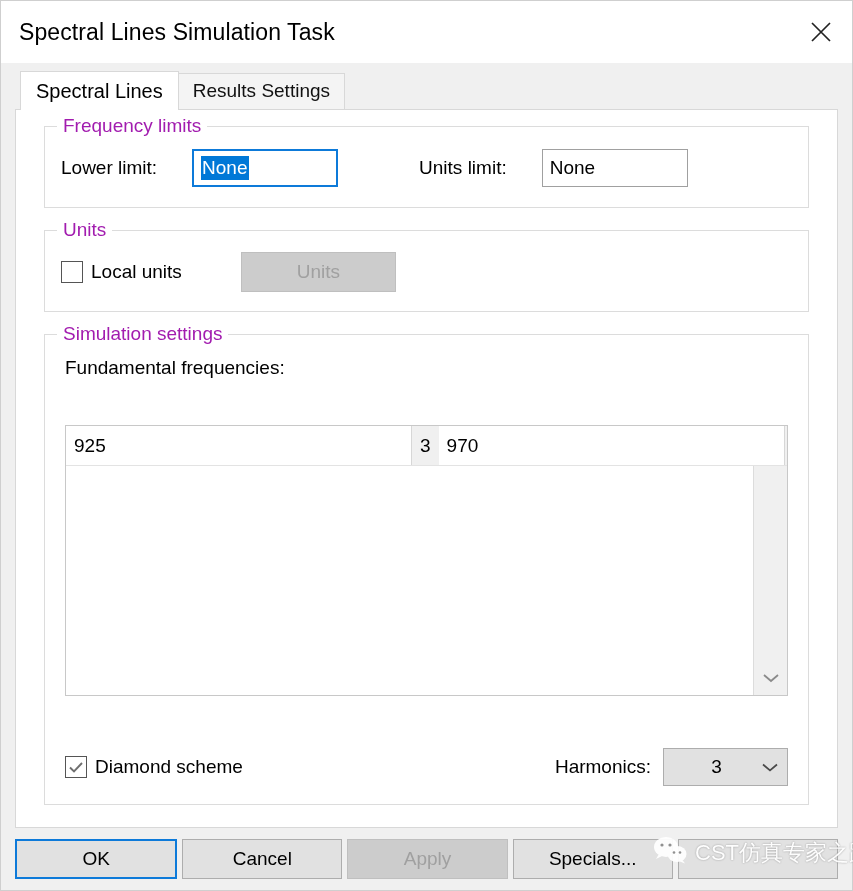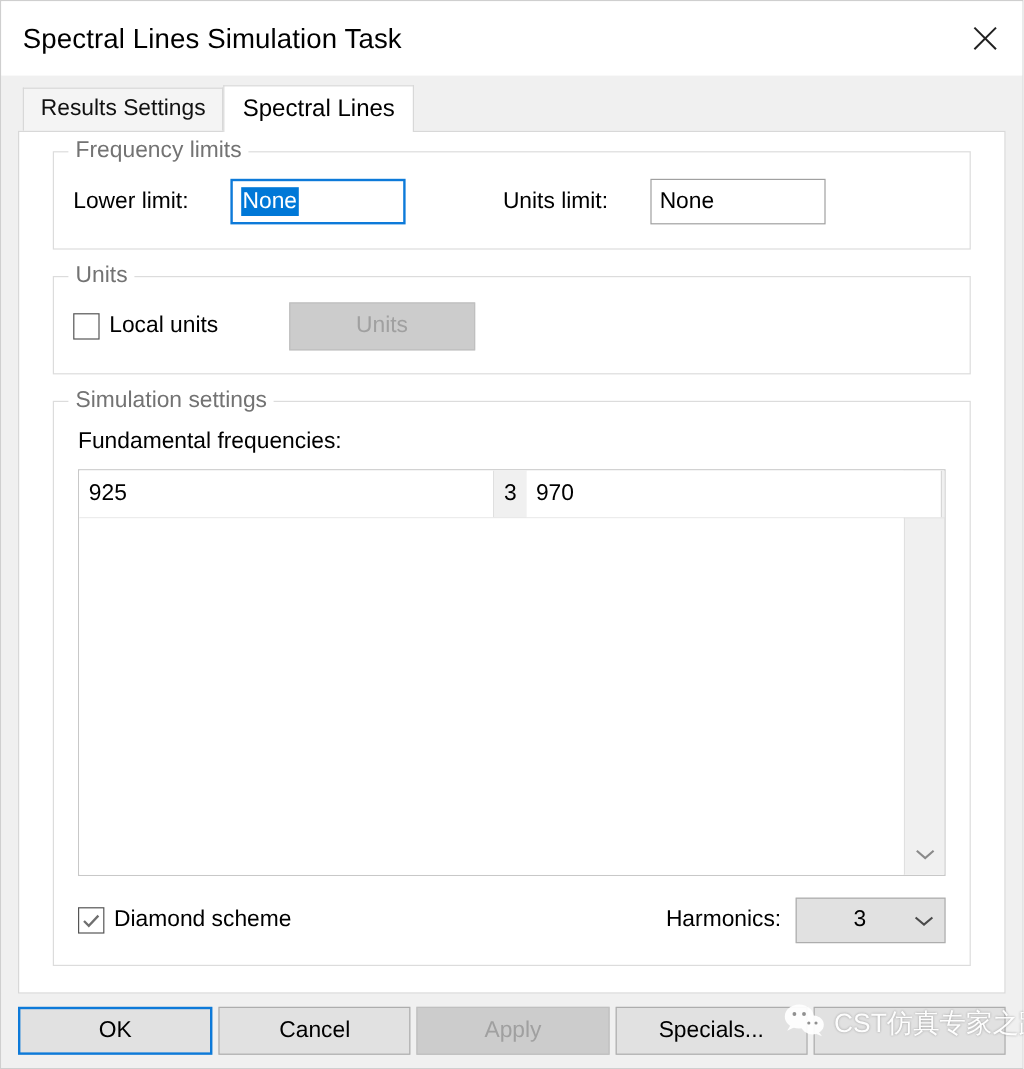--- a/index.html
+++ b/index.html
@@ -115,31 +115,32 @@
     margin: 0 14px 22px 14px;
     padding: 18px 16px 16px 16px;
   }
   .group > .group-title {
     position: absolute;
     top: -12px;
     left: 12px;
     background: #ffffff;
     padding: 0 6px;
     font-size: 19px;
-    color: #737373;
+    color: #a21caf;
     line-height: 22px;
     white-space: nowrap;
   }
   .group.sim {
     margin-bottom: 10px;
     flex: 1;
     display: flex;
     flex-direction: column;
     min-height: 0;
     padding-bottom: 18px;
+    gap: 34px;
   }
 
   
   .field-row {
     display: flex;
     align-items: center;
     height: 46px;
     gap: 21px;
   }
   .fld-label {
@@ -343,25 +344,25 @@
     <div class="close-btn">
       <svg width="26" height="26" viewBox="0 0 26 26">
         <path d="M4 4 L22 22 M22 4 L4 22" stroke="#222" stroke-width="1.7" fill="none"></path>
       </svg>
     </div>
   </div>
 
   <div class="dlg-body">
 
     <div class="tabstrip">
+      <div class="tab active">
+        <span>Spectral Lines</span>
+      </div>
       <div class="tab inactive">
         <span>Results Settings</span>
-      </div>
-      <div class="tab active">
-        <span>Spectral Lines</span>
       </div>
     </div>
 
     <div class="tabpage">
 
       <div class="group">
         <div class="group-title">Frequency limits</div>
         <div class="field-row">
           <div class="fld-label">Lower limit:</div>
           <div class="textbox focused" style="width:146px; margin-left:14px;">

